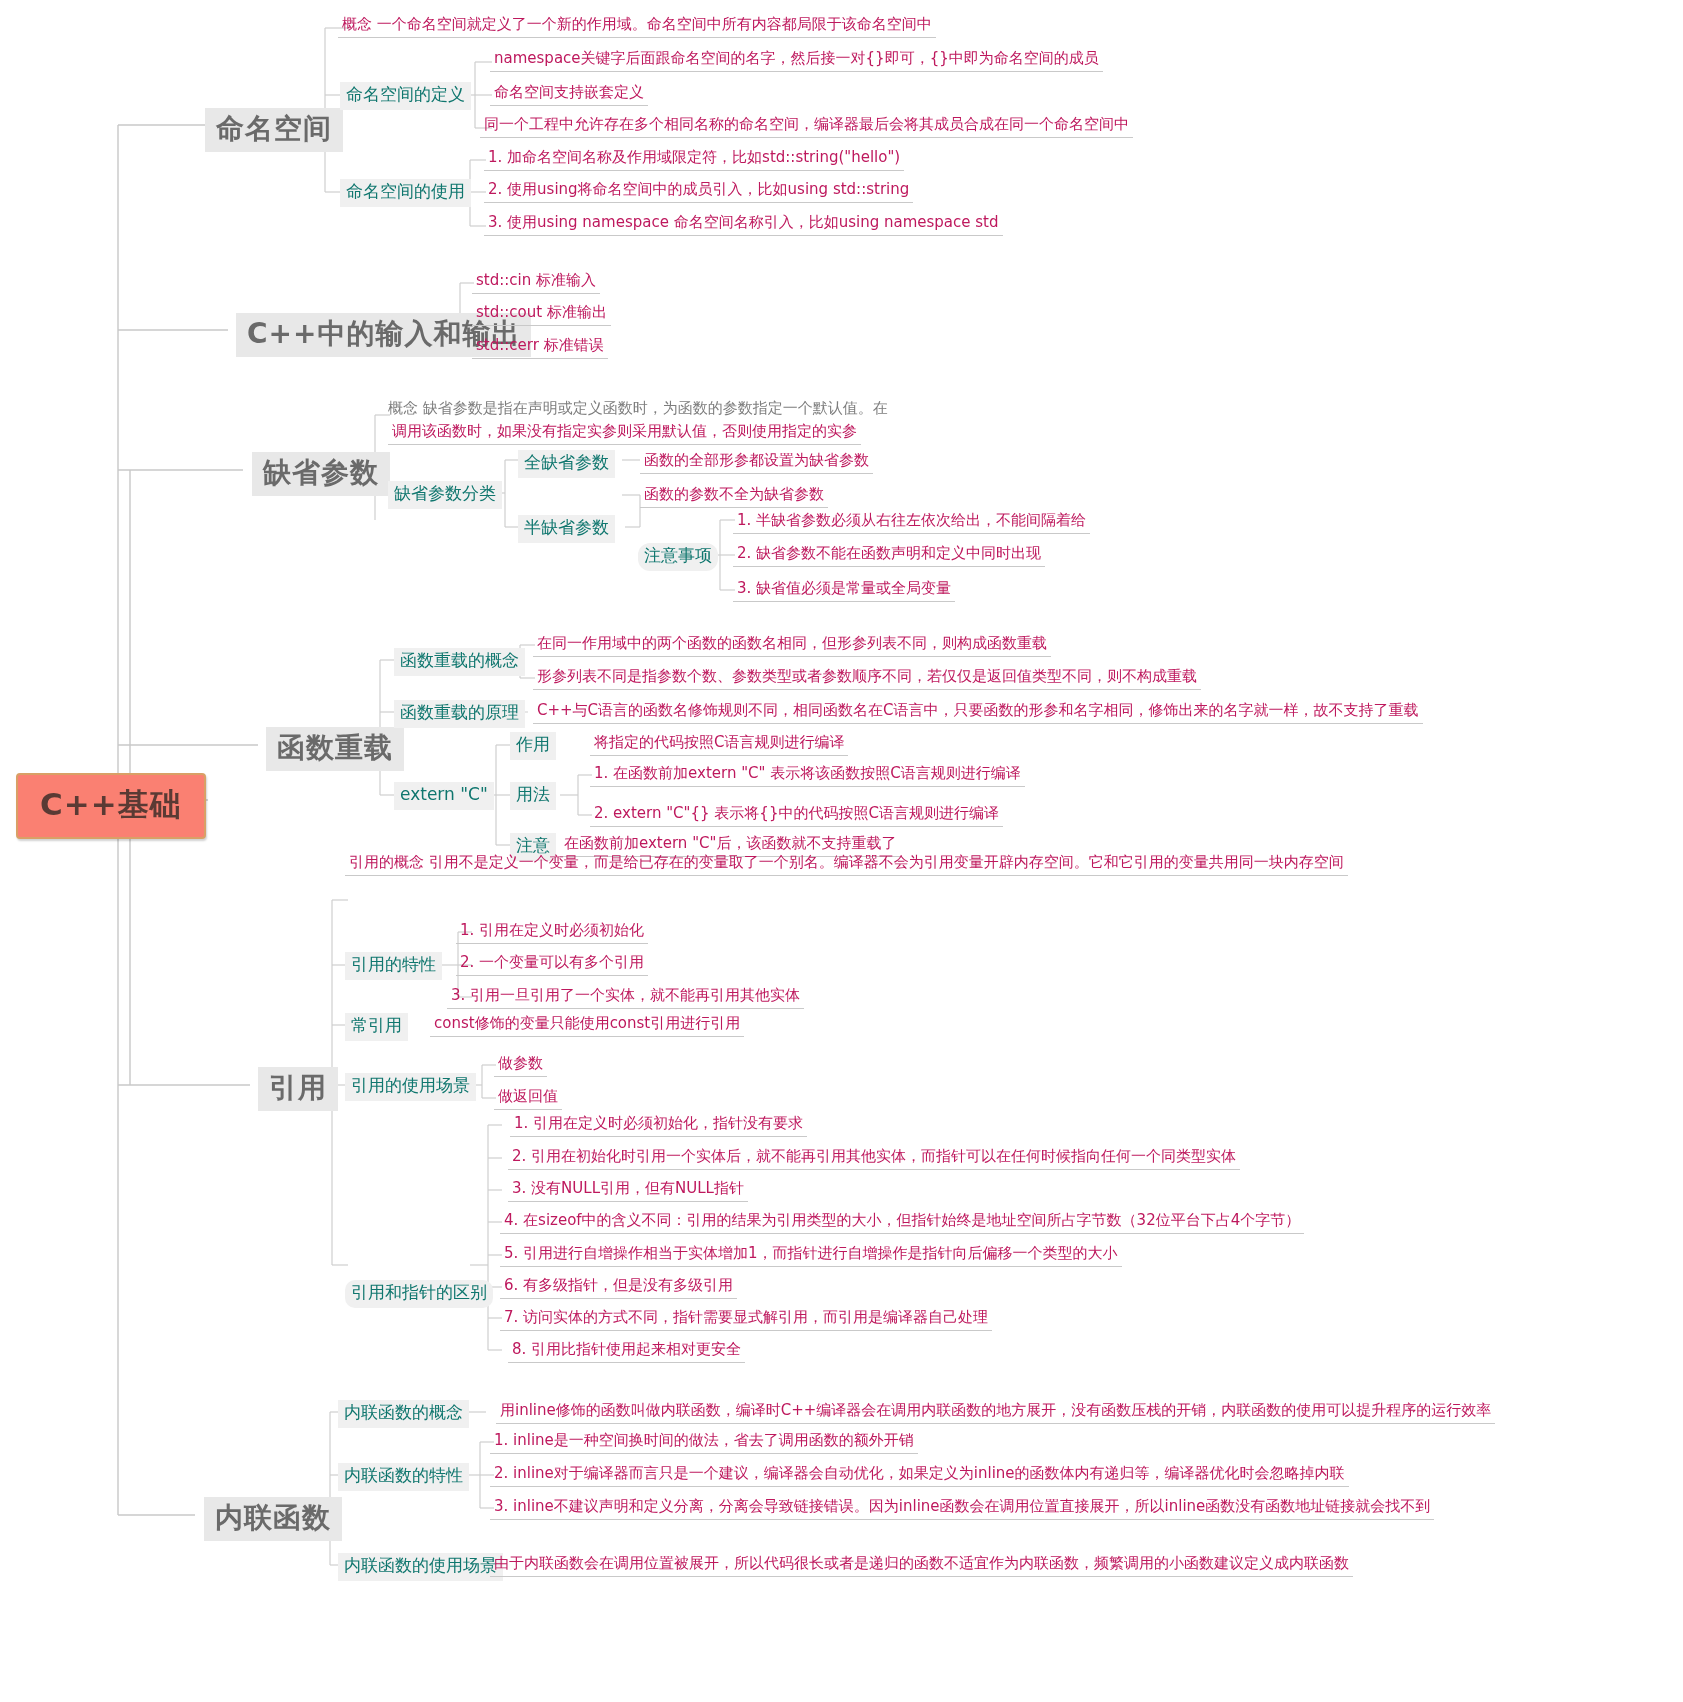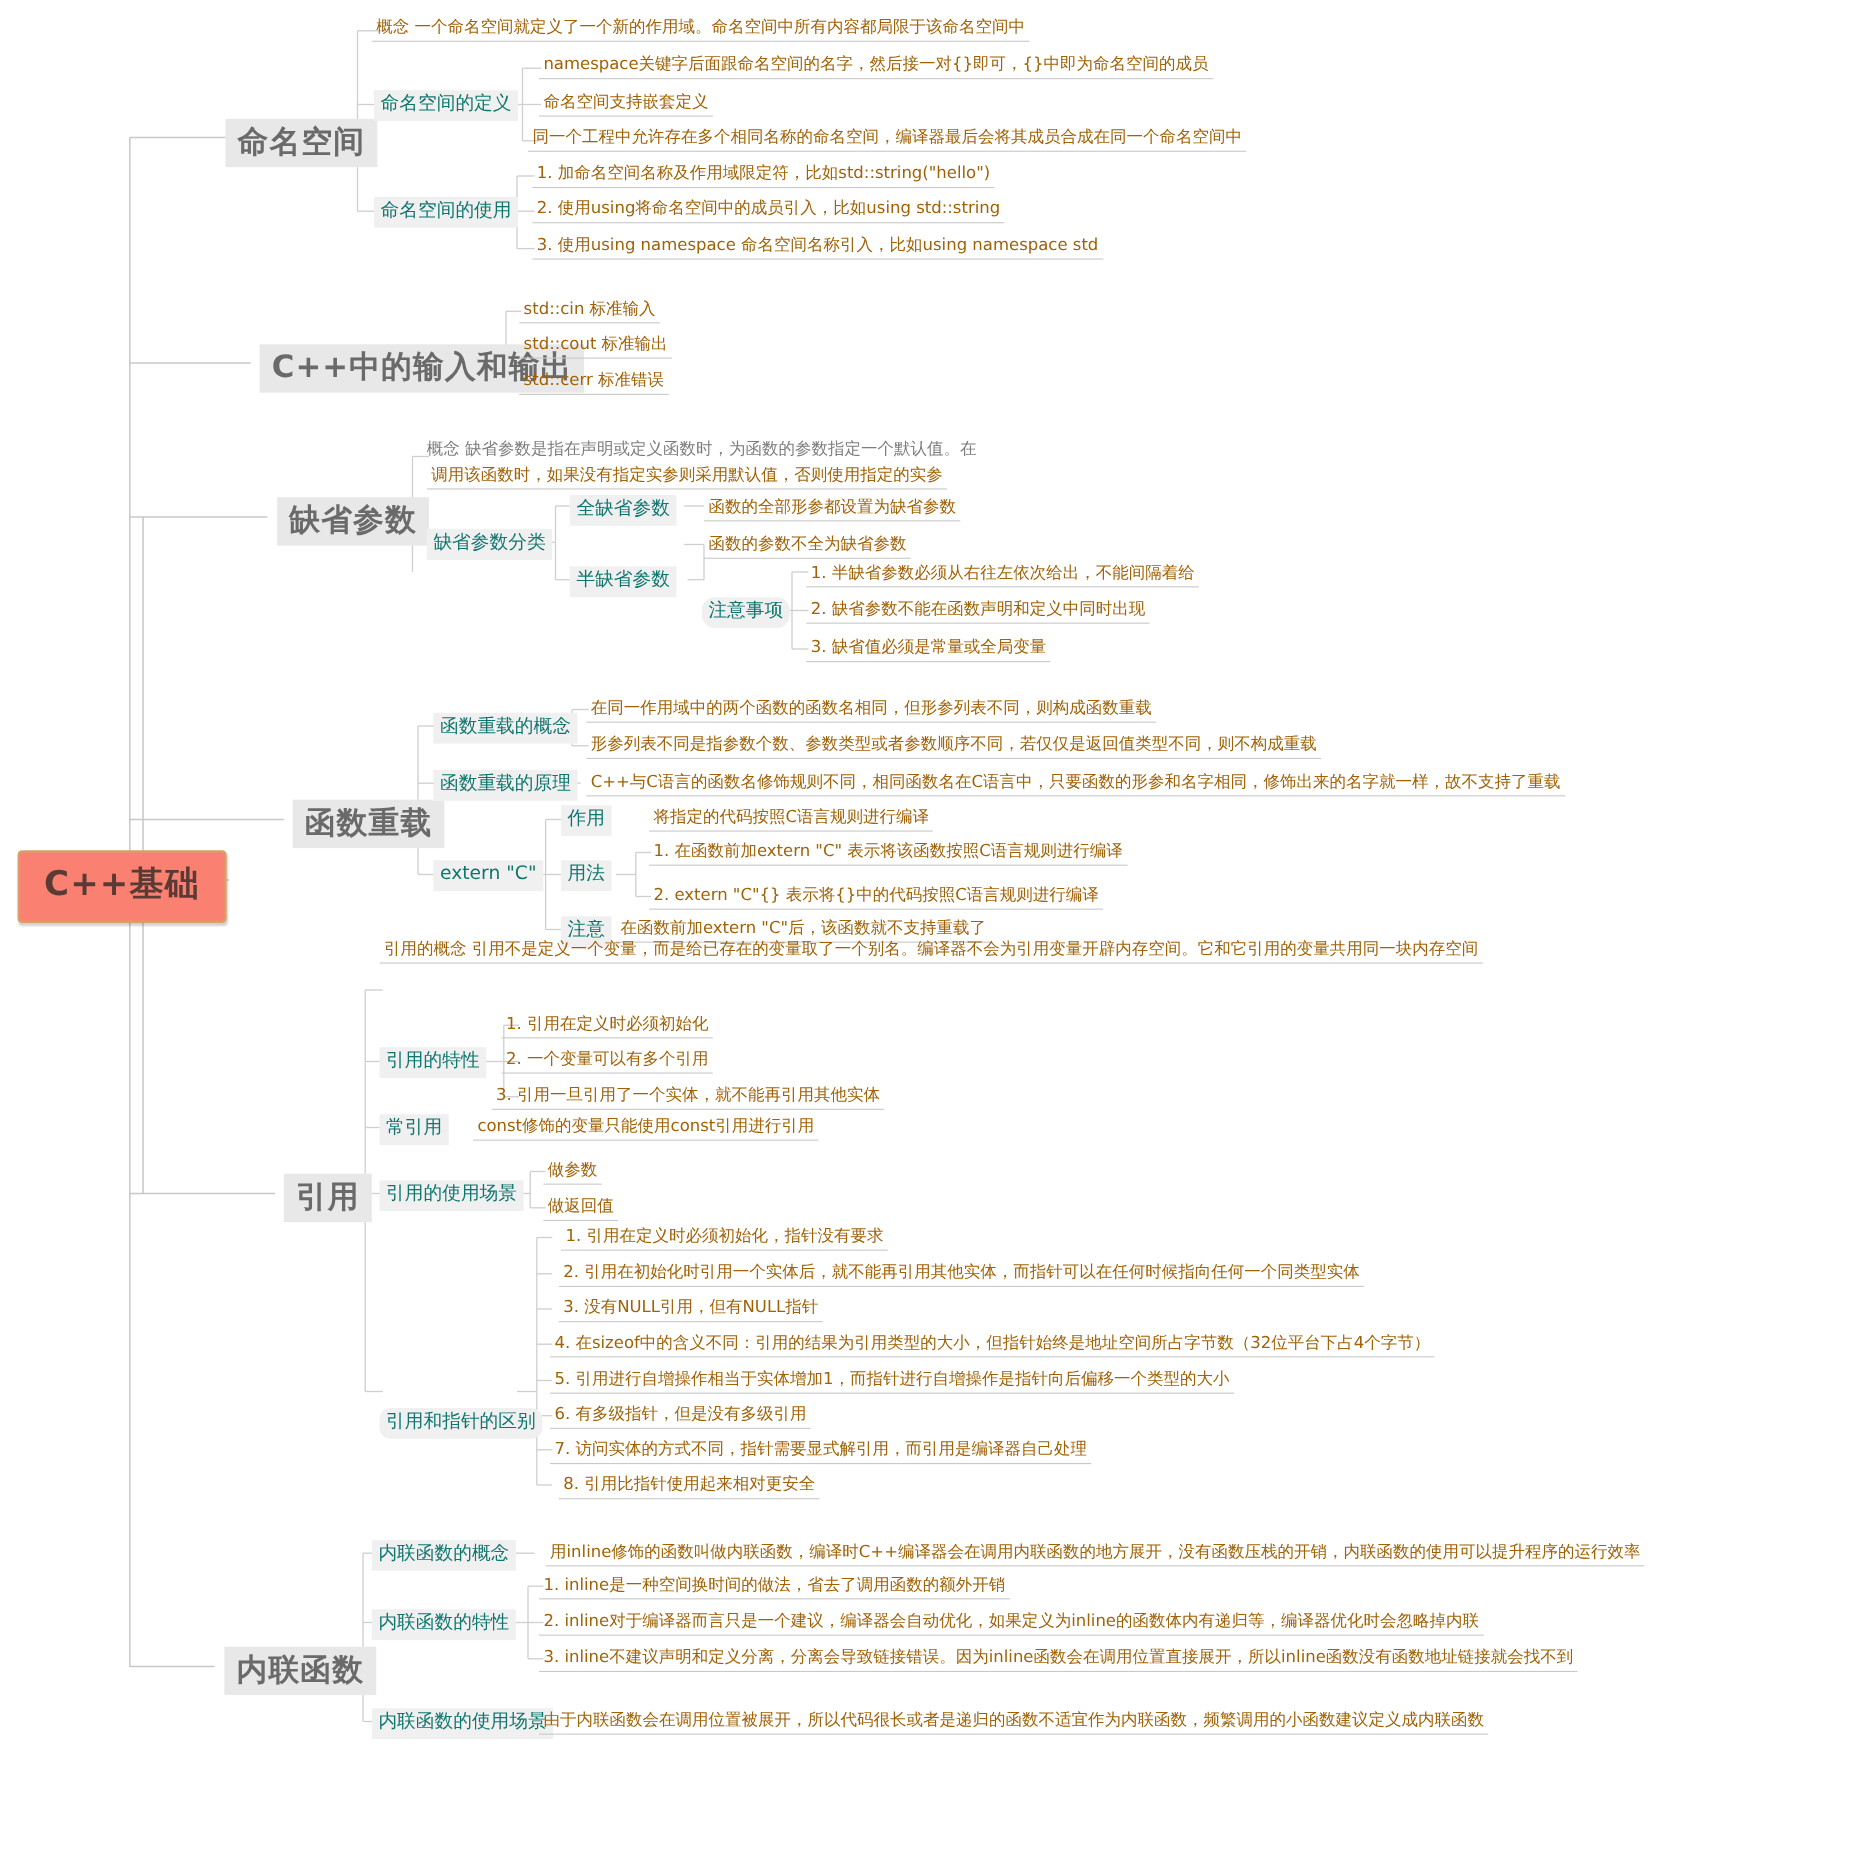--- a/index.html
+++ b/index.html
@@ -45,21 +45,21 @@
   
   .lvl2{
     font-size:17px;
     color:#0f766e;
     padding:3px 6px 5px 6px;
     background:#f0f0f0;
   }
   
   .lvl3{
     font-size:16px;
-    color:#a16207;
+    color:#be185d;
     padding:2px 4px 4px 4px;
     border-bottom:1px solid #c9c9c9;
   }
   .small{font-size:15px;}
 </style>
 </head>
 <body>
 
 <div id="mindmap">
 

